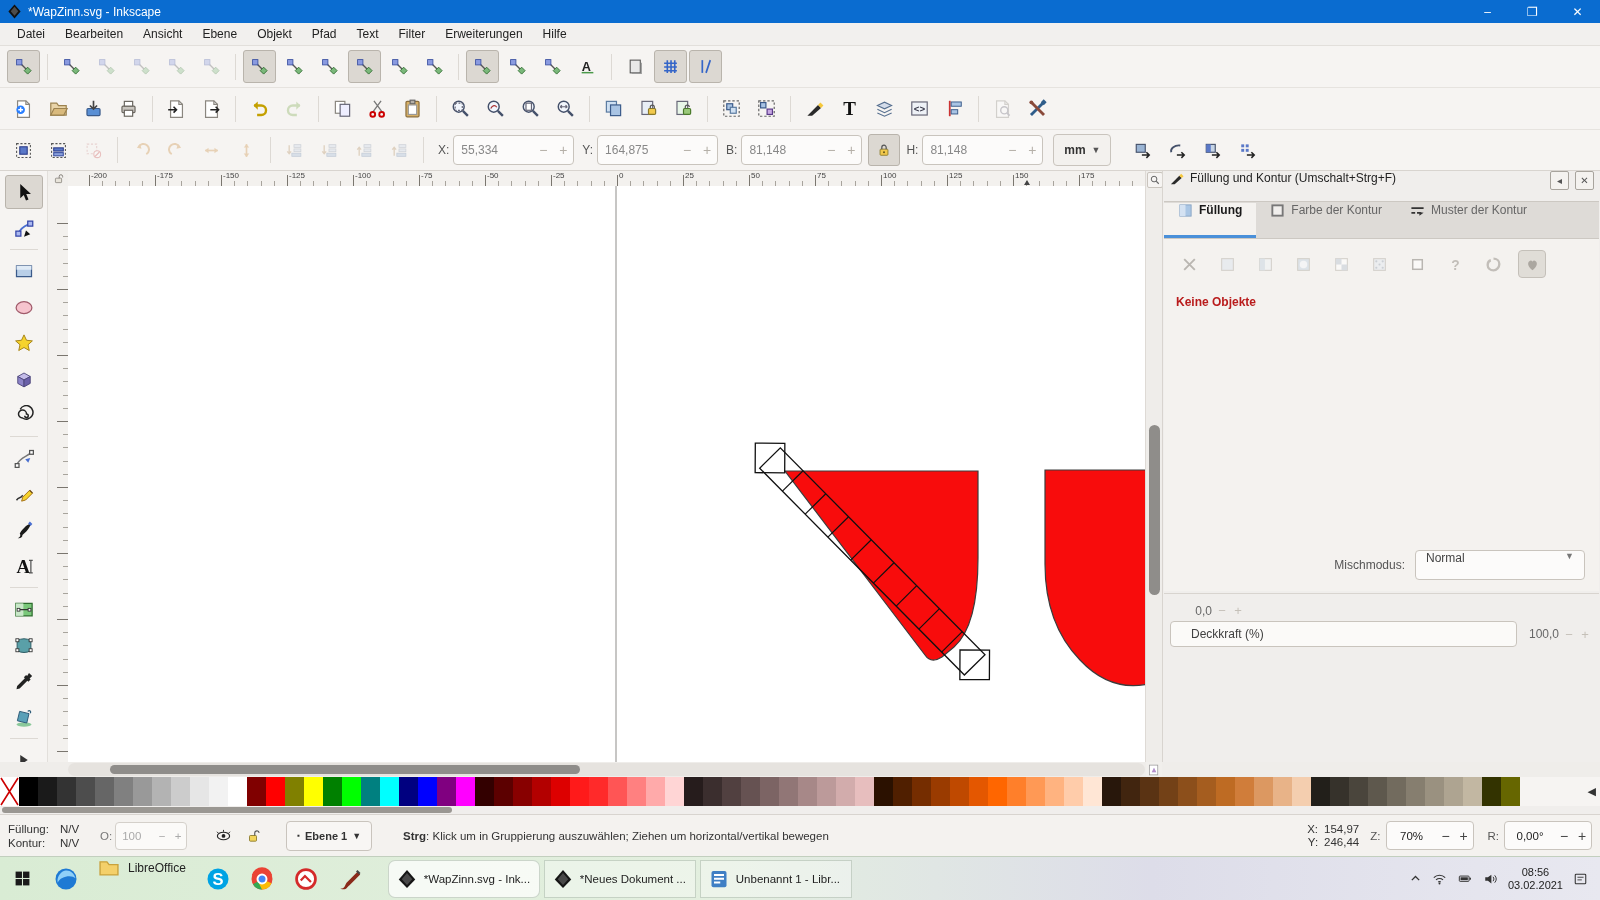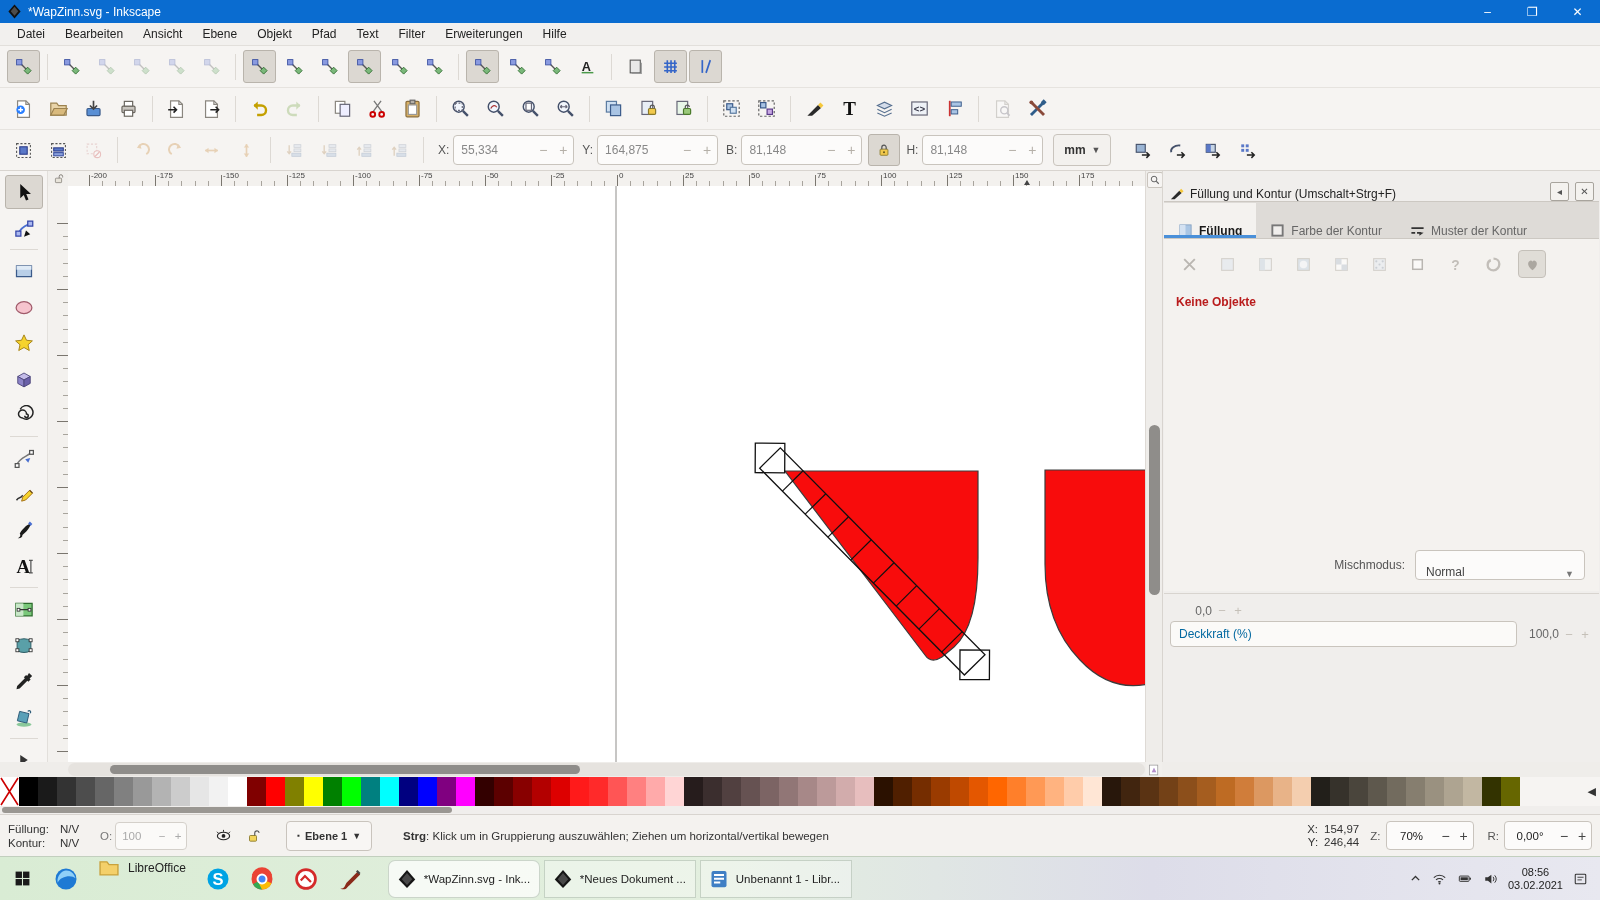--- a/index.html
+++ b/index.html
@@ -54,41 +54,41 @@
       repeating-linear-gradient(180deg,#7a766f 0 1px,transparent 1px 66px),
       repeating-linear-gradient(180deg,#a8a49d 0 1px,transparent 1px 13.2px);
     background-size:11px 100%,5px 100%;background-position:9px 37px,15px 37px;background-repeat:no-repeat;}
   #canvas{position:absolute;left:68px;top:15px;width:1077px;height:576px;background:#fff;overflow:hidden;}
   #vscroll{position:absolute;left:1145px;top:0;width:17px;height:591px;background:#efedea;border-left:1px solid #dedad5;}
   #vthumb{position:absolute;left:3px;top:254px;width:11px;height:170px;background:#8f8d8a;border-radius:6px;}
   #stickyzoom{position:absolute;left:1px;top:1px;width:14px;height:14px;background:#f6f4f2;border:1px solid #c9c4bd;border-radius:2px;
         display:flex;align-items:center;justify-content:center;}
   
   #panel{position:absolute;left:1162px;top:0;width:438px;height:591px;background:#f0eeec;border-left:1px solid #d8d4cf;box-sizing:border-box;}
-  #ptitle{display:flex;align-items:flex-end;height:30px;padding:0 6px;}
+  #ptitle{display:flex;align-items:flex-start;height:30px;padding:0 6px;}
   #ptitle .ptext{flex:1;margin-left:6px;color:#222;}
   .pwbtn{width:17px;height:17px;border:1px solid #a8a49d;border-radius:2px;background:#f4f2ef;color:#555;
         display:flex;align-items:center;justify-content:center;font-size:10px;margin-left:6px;}
   #ptabs{display:flex;align-items:flex-end;height:36px;background:#dedbd7;border-top:1px solid #ccc8c2;border-bottom:1px solid #ccc8c2;margin:0 1px;}
-  .ptab{display:flex;align-items:flex-end;gap:6px;height:35px;padding:0 14px;color:#666;position:relative;}
+  .ptab{display:flex;align-items:flex-start;gap:6px;height:35px;padding:0 14px;color:#666;position:relative;}
   .ptab.active{background:#f4f2ef;color:#1a1a1a;font-weight:bold;}
   .ptab.active::after{content:"";position:absolute;left:0;right:0;bottom:0;height:3px;background:#4a90d9;}
   #pcontent{background:#f4f2ef;height:300px;margin:0 1px;padding:8px 12px;box-sizing:border-box;}
   #filltypes{display:flex;align-items:center;gap:12px;height:34px;}
   .ftbtn{width:26px;height:26px;display:flex;align-items:center;justify-content:center;border-radius:4px;opacity:.55;}
   .ftbtn.active{background:#dcd8d2;border:1px solid #b9b4ac;opacity:.8;}
   #noobj{font-weight:bold;color:#b91c1c;margin-top:14px;}
   #blendrow{display:flex;align-items:center;justify-content:flex-end;gap:10px;background:#f4f2ef;margin:0 1px;height:52px;padding-right:14px;}
   #blendsel{width:170px;height:30px;background:#fcfbfa;border:1px solid #c9c4bd;border-radius:4px;
-        display:flex;align-items:flex-end;justify-content:space-between;padding:0 10px;color:#444;box-sizing:border-box;}
+        display:flex;align-items:flex-start;justify-content:space-between;padding:0 10px;color:#444;box-sizing:border-box;}
   #blursec{border-top:1px solid #d8d4cf;margin:2px 1px 0;padding:6px 6px;background:#f0eeec;}
   .sliderrow{display:flex;align-items:center;margin:3px 0;}
   .sliderbox{flex:1;height:26px;border:1px solid #c9c4bd;border-radius:4px;background:#fbfaf8;display:flex;align-items:center;padding-left:8px;box-sizing:border-box;}
   .sliderbox .slbl{color:#8a867f;}
-  .sliderbox.full .slbl{color:#0369a1;}
+  .sliderbox.full .slbl{color:#404040;margin-left:12px;}
   .slval{width:42px;text-align:right;color:#666;padding-right:2px;}
   .smini{width:16px;text-align:center;color:#c5c0b8;font-size:13px;}
   
   #hscrollrow{top:762px;height:15px;background:#efedea;}
   #htrack{position:absolute;left:68px;top:1px;width:1077px;height:13px;background:#e6e3df;border-radius:7px;}
   #hthumb{position:absolute;left:42px;top:2px;width:470px;height:9px;background:#8f8d8a;border-radius:5px;}
   #cmsbtn{position:absolute;left:1146px;top:0;width:16px;height:15px;display:flex;align-items:center;justify-content:center;background:#f1efec;}
   #palette{top:777px;height:29px;background:#f6f4f2;display:flex;align-items:stretch;}
   .swatch{width:19px;flex:0 0 auto;}
   #palarrow{position:absolute;right:4px;top:8px;color:#333;font-size:11px;}

